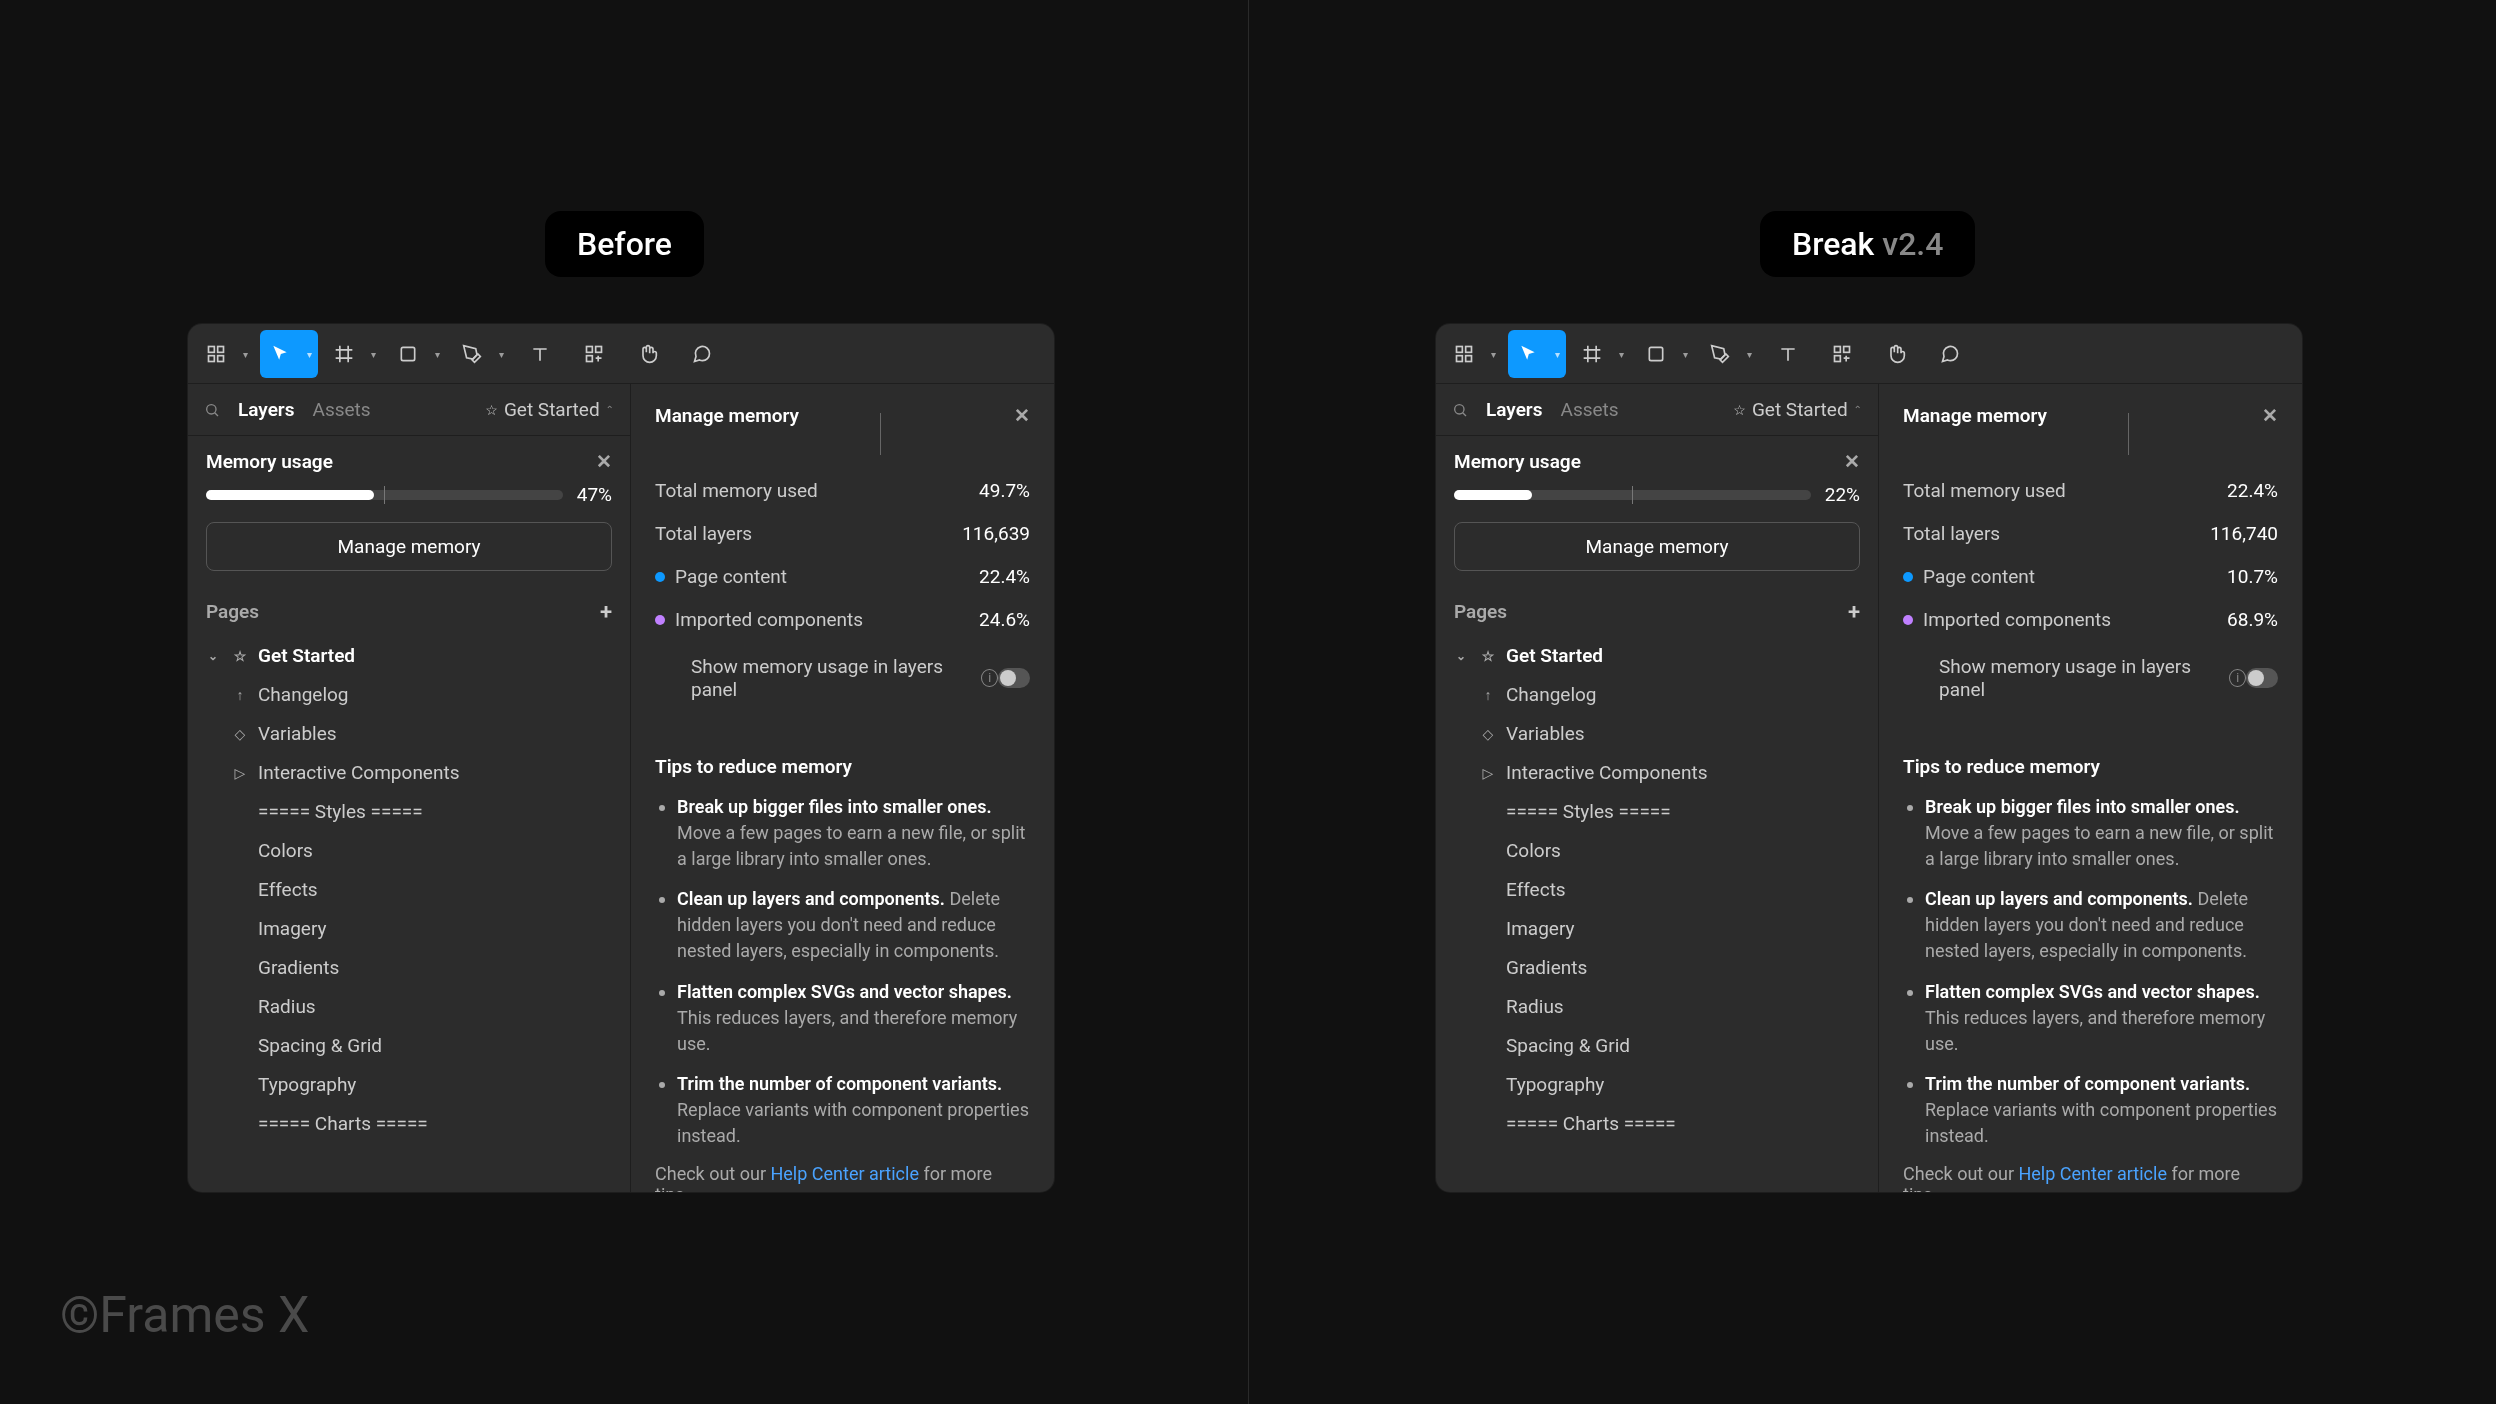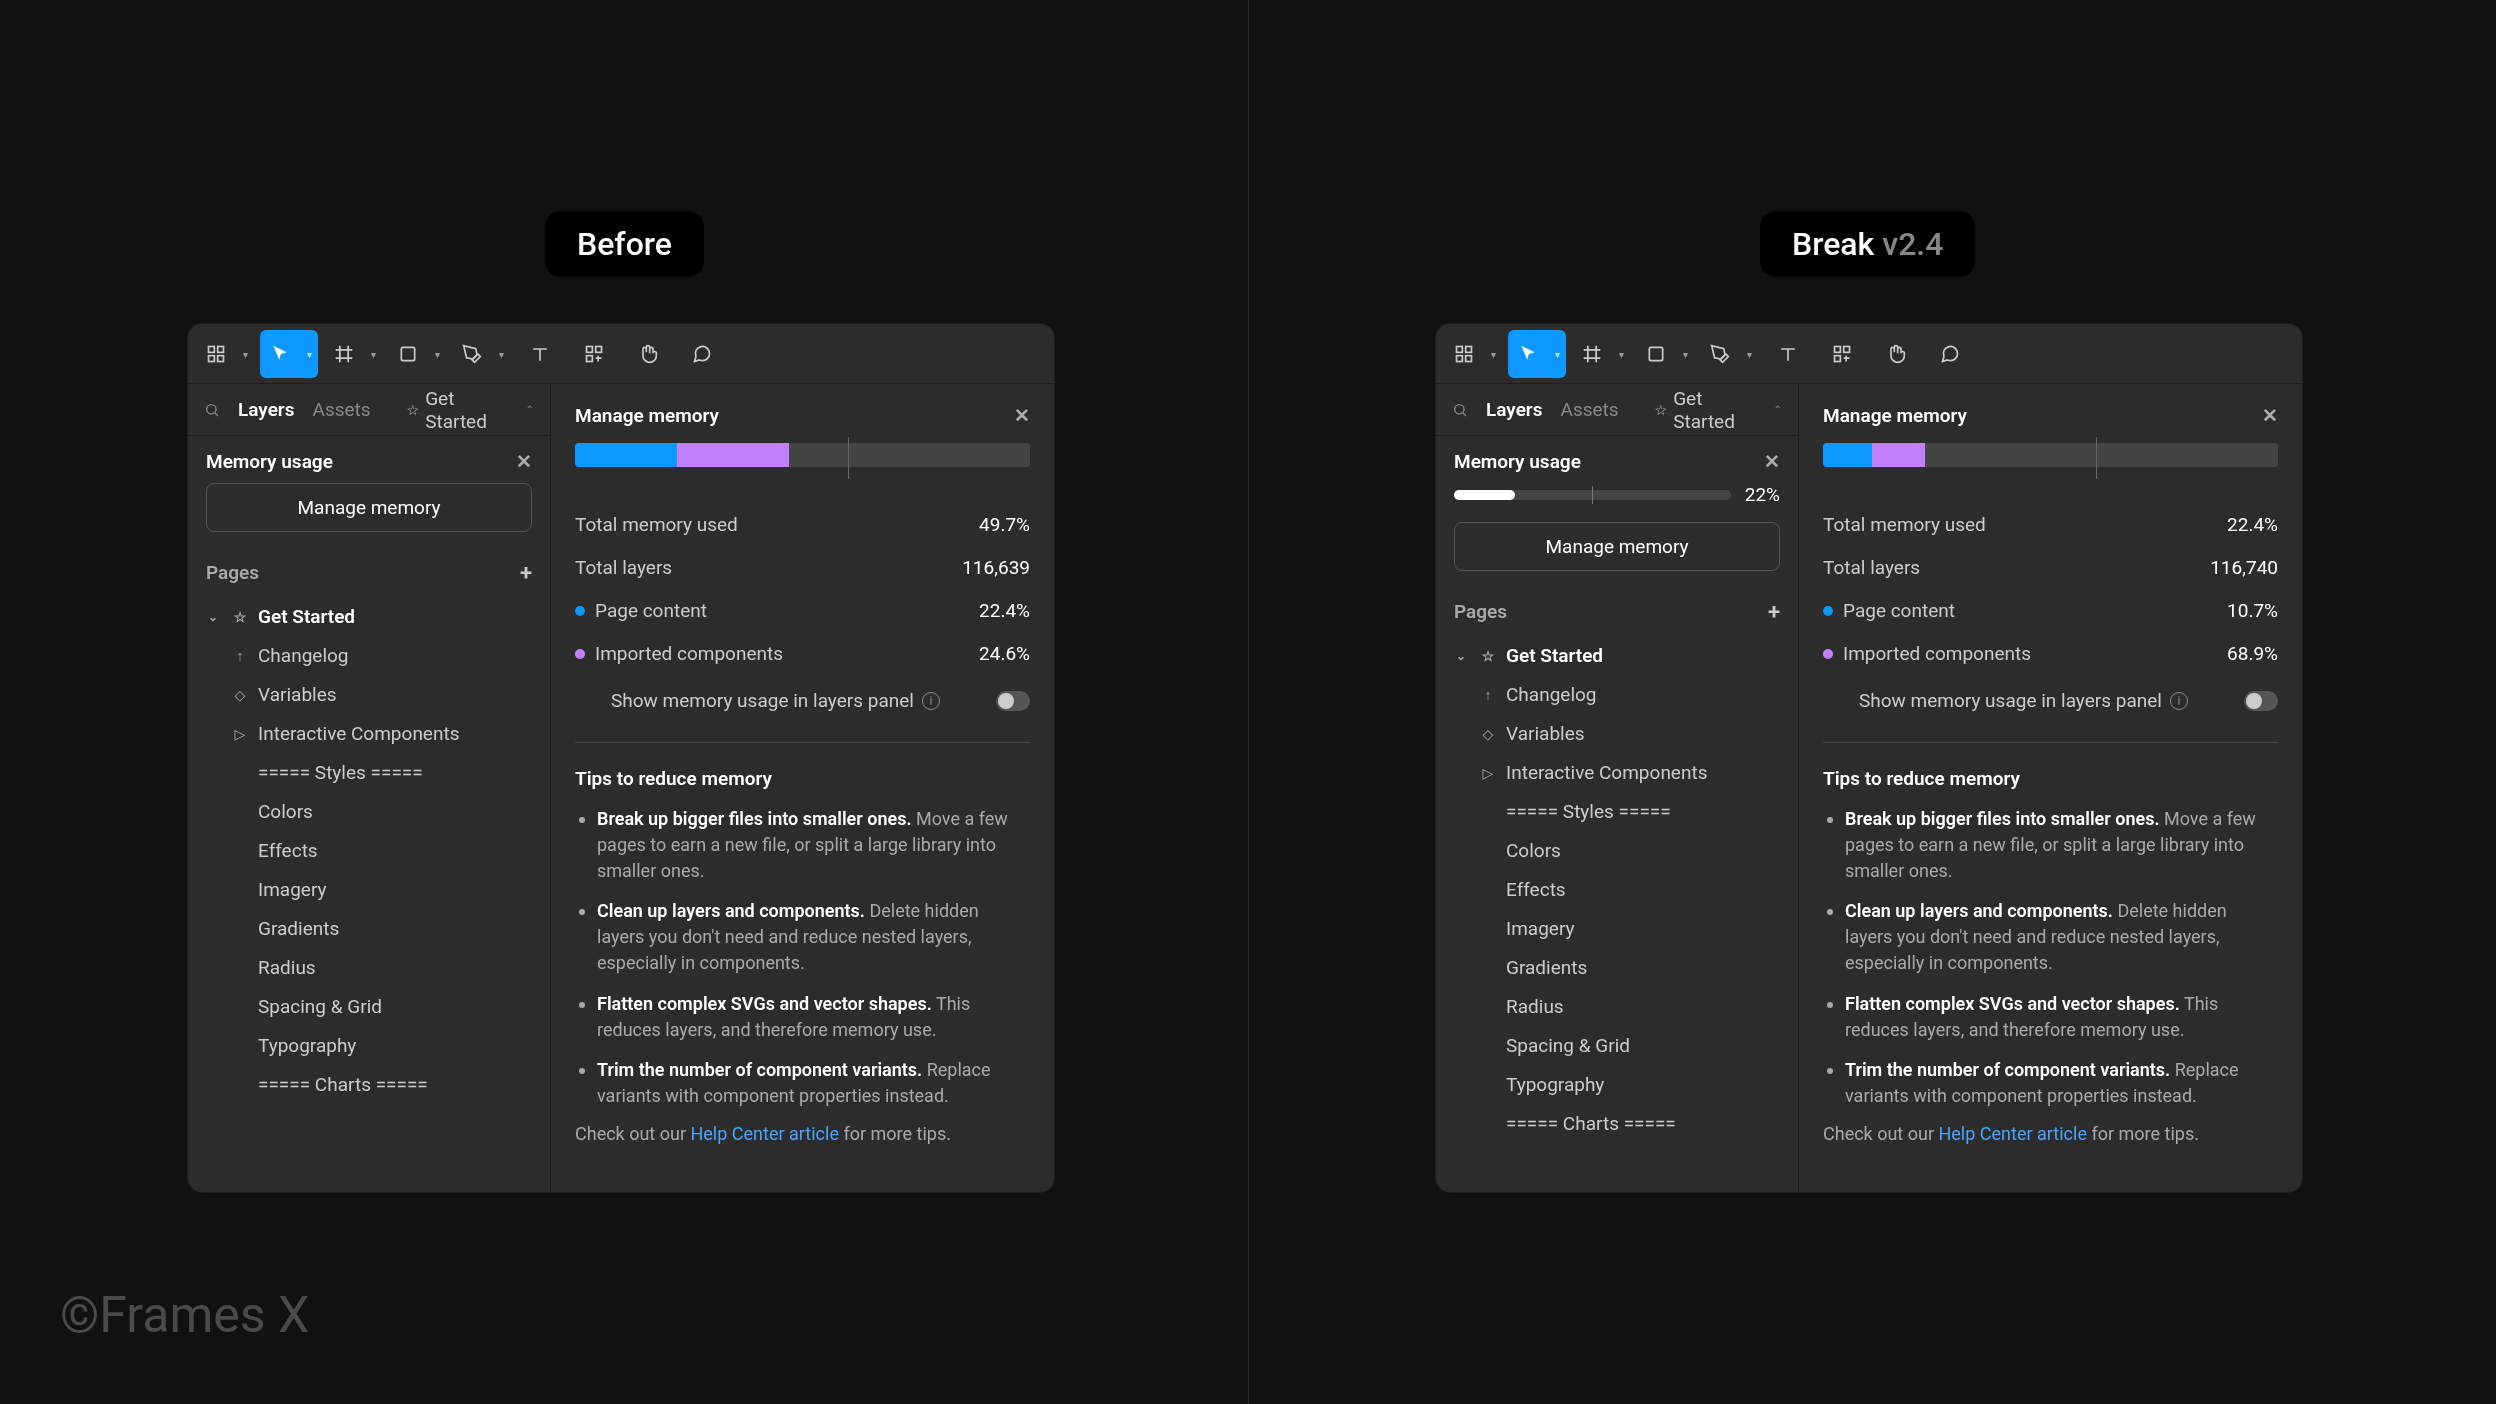--- a/index.html
+++ b/index.html
@@ -58,21 +58,21 @@
     position: relative;
   }
   .tool-btn.dd { width: 58px; justify-content: flex-start; padding-left: 10px; }
   .tool-btn.active { background: #0d99ff; color: #fff; }
   .tool-btn .chev { position: absolute; right: 6px; top: 50%; transform: translateY(-50%); font-size: 10px; color: inherit; opacity: 0.7;}
   .body-split {
     display: flex;
     height: calc(100% - 60px);
   }
   .left-panel {
-    width: 363px;
+    width: 443px;
     border-right: 1px solid #1e1e1e;
     display: flex;
     flex-direction: column;
   }
   .right-panel {
     flex: 1;
     padding: 20px 24px;
     display: flex;
     flex-direction: column;
   }
@@ -344,20 +344,27 @@
         <span class="file-name">
           <span style="font-size:14px;">☆</span>
           <span>Get Started</span>
           <span style="font-size:10px; color:#888;">⌃</span>
         </span>
       </div>
       <div class="memory-header">
         <span>Memory usage</span>
         <span class="close-x">✕</span>
       </div>
+      <div class="mem-bar-row">
+        <div class="mem-bar">
+          <div class="fill" style="width: 47%;"></div>
+          <div class="tick" style="left:50%"></div>
+        </div>
+        <span class="mem-pct">47%</span>
+      </div>
       <div class="manage-btn">Manage memory</div>
       <div class="pages-header">
         <span>Pages</span>
         <span style="font-size:22px; color:#ccc;">+</span>
       </div>
       <div class="pages-list">
           <div class="page-item current">
             <span class="chev-ic">⌄</span>
             <span class="ic">☆</span>
             <span>Get Started</span>

